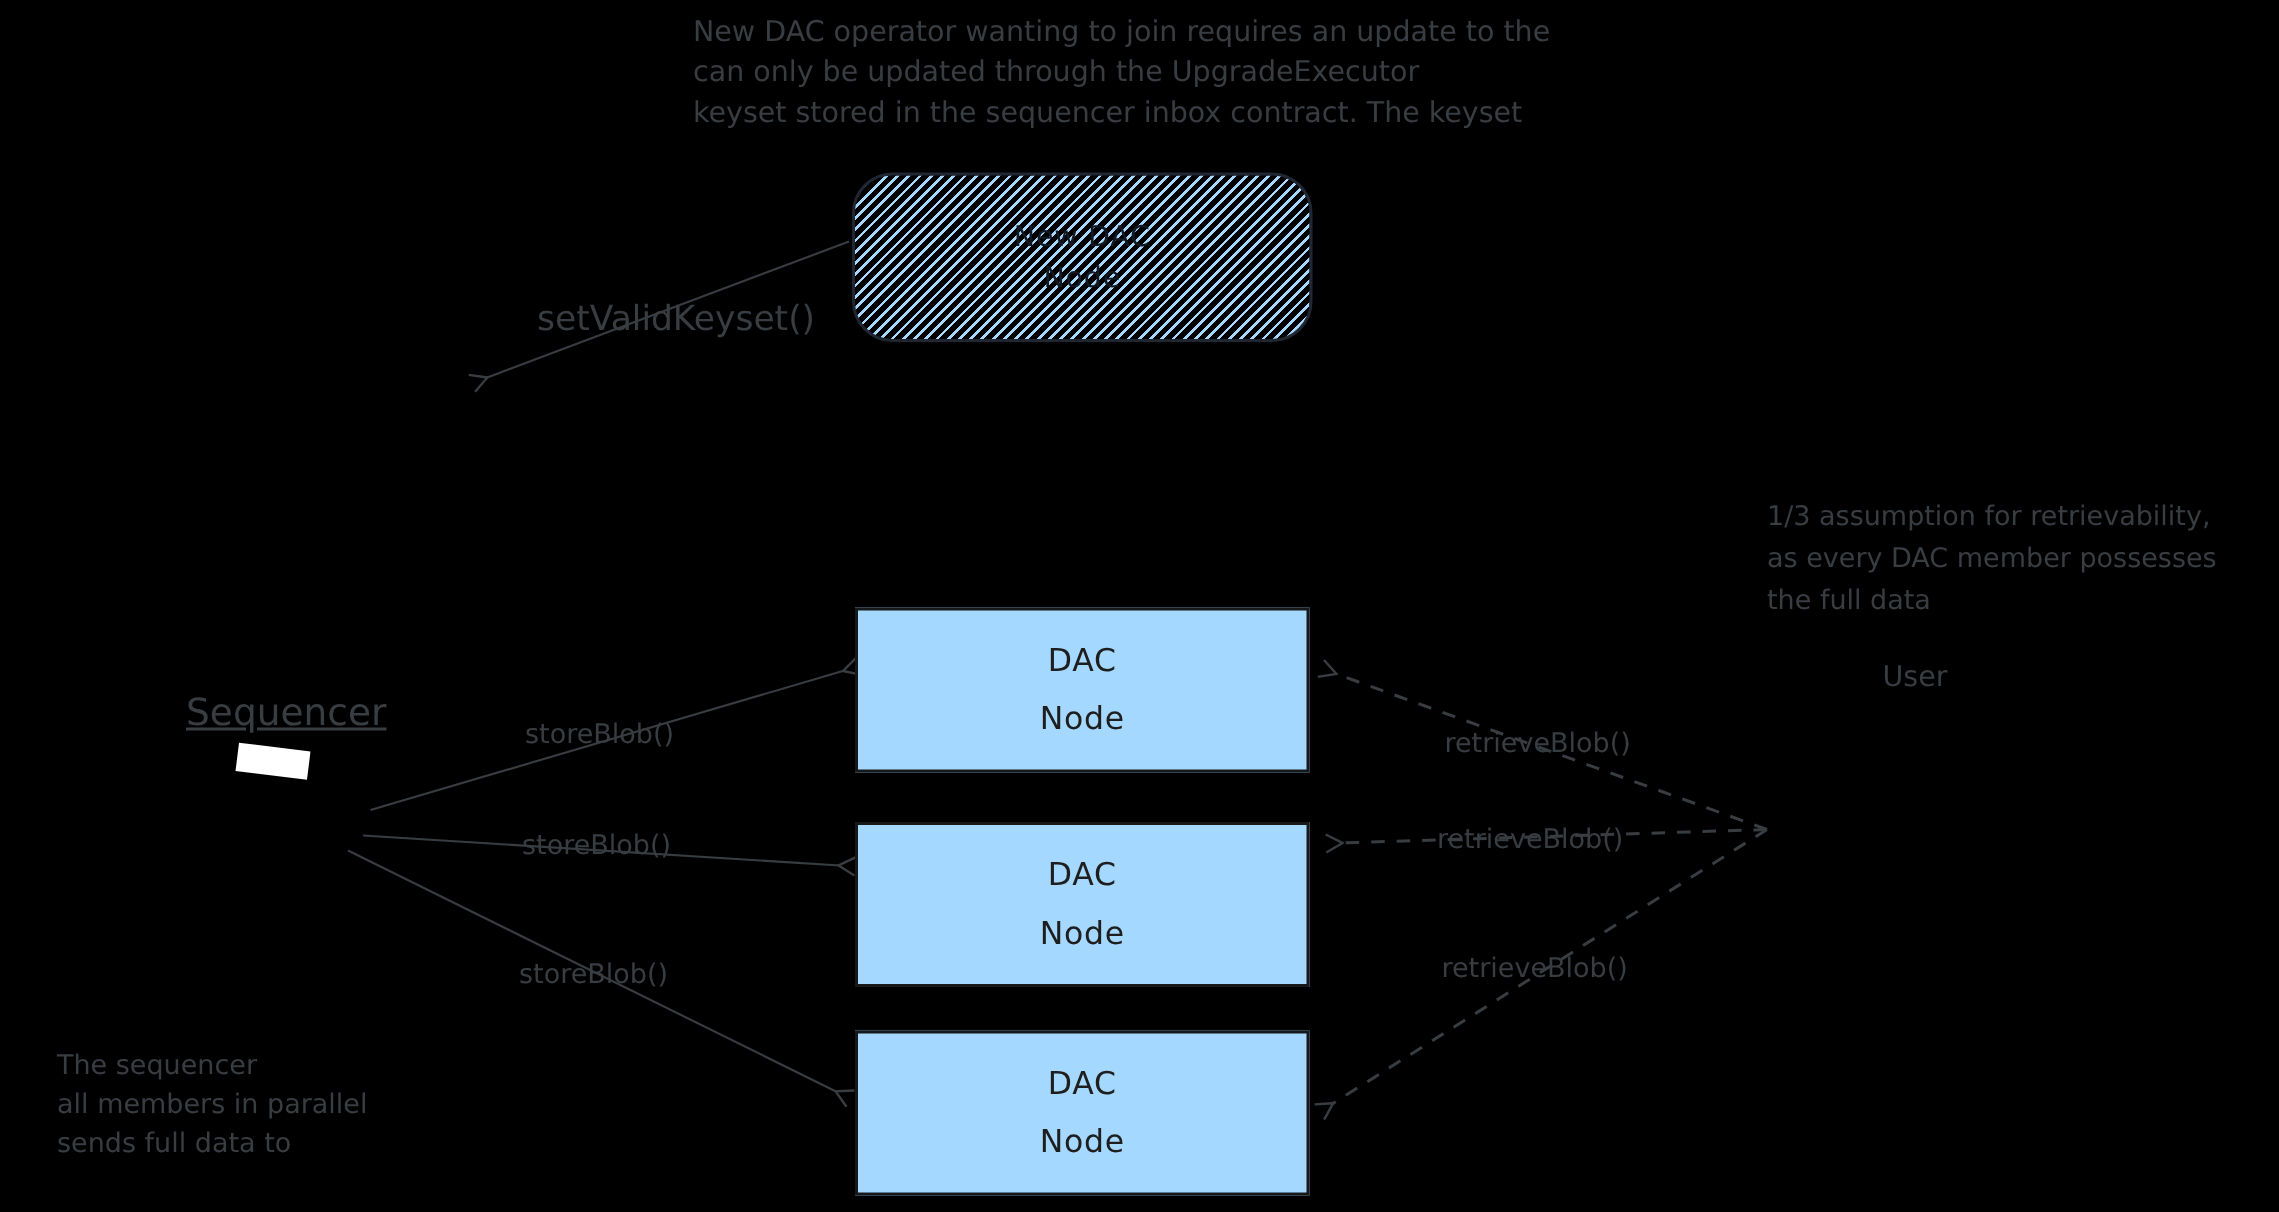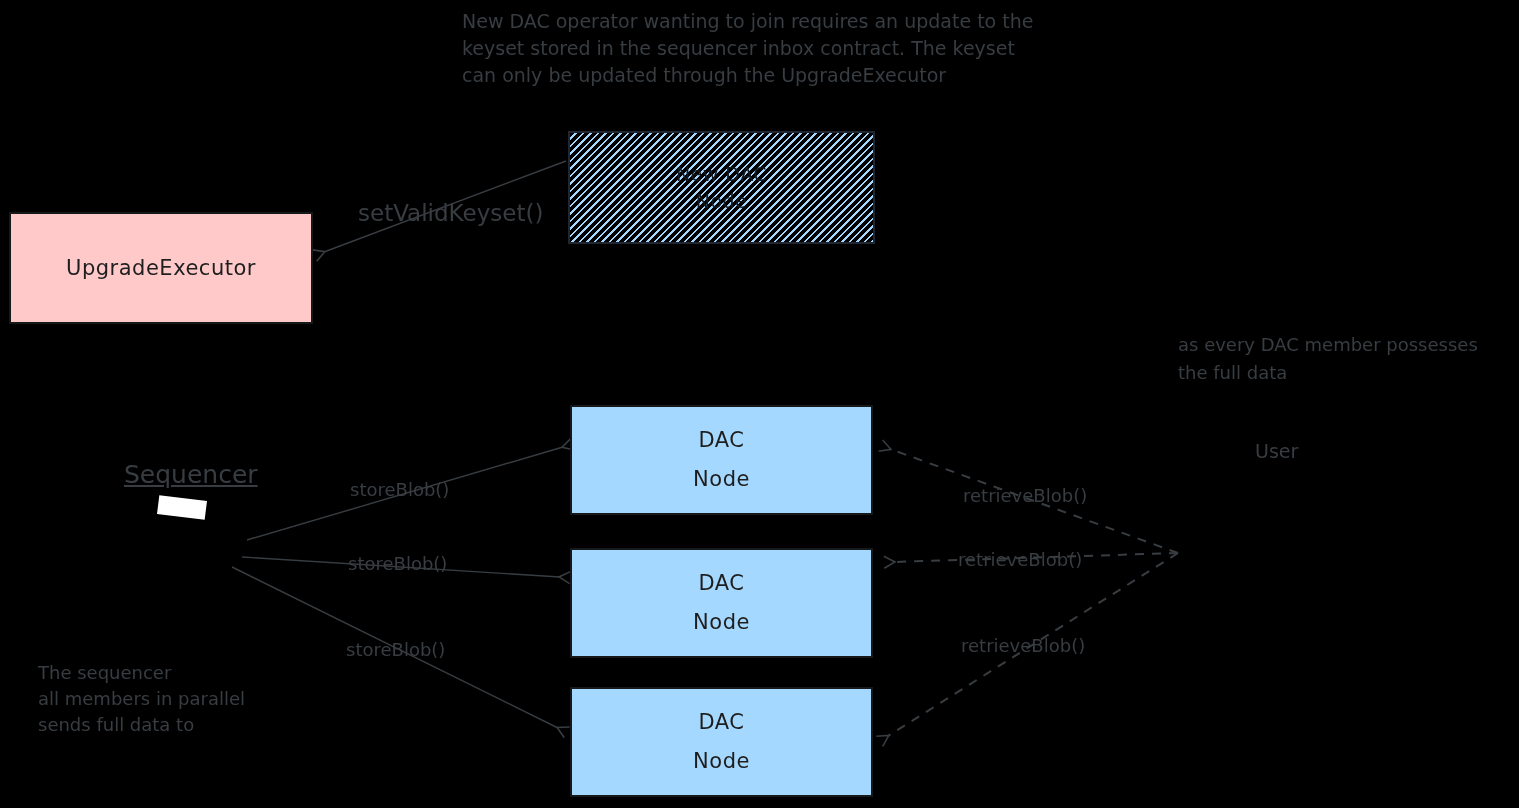--- a/index.html
+++ b/index.html
@@ -32,21 +32,21 @@
   .box.hatched{
     background:repeating-linear-gradient(135deg,
       rgba(0,0,0,0) 0px, rgba(0,0,0,0) 3.5px,
       var(--blue) 3.5px, var(--blue) 5.3px);
     border:2px solid #202732;
     color:var(--hatch-text);
     font-size:19px;line-height:27px;
   }
   #top-note{left:462px;top:8px;font-size:19px;line-height:27px;}
   #assumption-note{left:1178px;top:331px;font-size:18px;line-height:28px;}
-  #parallel-note{left:38px;top:660px;font-size:18px;line-height:26px;}
+  #parallel-note{left:38px;top:698px;font-size:18px;line-height:26px;}
 
   #seq-icon{
     position:absolute;left:158px;top:498px;width:48px;height:19px;
     background:#ffffff;transform:rotate(7deg);
   }
   svg.arrows{position:absolute;left:0;top:0;}
   svg.arrows line{stroke:var(--ink);fill:none;}
   .solid{stroke-width:1.4px;}
   .dashed{stroke-width:2px;stroke-dasharray:9 8;}
 </style>
@@ -65,32 +65,29 @@
     <line class="solid" x1="247" y1="540" x2="563" y2="447" marker-end="url(#ah)"></line>
     <line class="solid" x1="242" y1="557" x2="560" y2="577" marker-end="url(#ah)"></line>
     <line class="solid" x1="232" y1="567" x2="558" y2="728" marker-end="url(#ah)"></line>
     <line class="dashed" x1="1178" y1="553" x2="890" y2="449" marker-end="url(#ah)"></line>
     <line class="dashed" x1="1178" y1="553" x2="894" y2="562" marker-end="url(#ah)"></line>
     <line class="dashed" x1="1178" y1="553" x2="888" y2="736" marker-end="url(#ah)"></line>
   </svg>
 
   <div class="note" id="top-note">
     <div>New DAC operator wanting to join requires an update to the</div>
+    <div>can only be updated through the UpgradeExecutor</div>
     <div>keyset stored in the sequencer inbox contract. The keyset</div>
-    <div>can only be updated through the UpgradeExecutor</div>
   </div>
 
-  <div class="box hatched" style="left:568px;top:131px;width:307px;height:113px;">
+  <div class="box hatched" style="left:568px;top:115px;width:307px;height:113px;border-radius:27px;">
     <div>New DAC</div>
     <div>Node</div>
   </div>
 
-  <div class="box pink" style="left:9px;top:212px;width:304px;height:112px;">
-    <div>UpgradeExecutor</div>
-  </div>
 
   <div class="lbl" style="left:358px;top:200px;font-size:23px;">setValidKeyset()</div>
 
   <div class="lbl" style="left:124px;top:460px;font-size:25px;text-decoration:underline;">Sequencer</div>
   <div id="seq-icon"></div>
 
   <div class="lbl" style="left:350px;top:479px;font-size:18px;">storeBlob()</div>
   <div class="lbl" style="left:348px;top:553px;font-size:18px;">storeBlob()</div>
   <div class="lbl" style="left:346px;top:639px;font-size:18px;">storeBlob()</div>
 
@@ -105,20 +102,21 @@
   <div class="box blue" style="left:570px;top:687px;width:303px;height:110px;">
     <div>DAC</div>
     <div>Node</div>
   </div>
 
   <div class="lbl" style="left:963px;top:485px;font-size:18px;">retrieveBlob()</div>
   <div class="lbl" style="left:958px;top:549px;font-size:18px;">retrieveBlob()</div>
   <div class="lbl" style="left:961px;top:635px;font-size:18px;">retrieveBlob()</div>
 
   <div class="note" id="assumption-note">
+    <div>1/3 assumption for retrievability,</div>
     <div>as every DAC member possesses</div>
     <div>the full data</div>
   </div>
   <div class="lbl" style="left:1255px;top:440px;font-size:19px;">User</div>
 
   <div class="note" id="parallel-note">
     <div>The sequencer</div>
     <div>all members in parallel</div>
     <div>sends full data to</div>
   </div>

